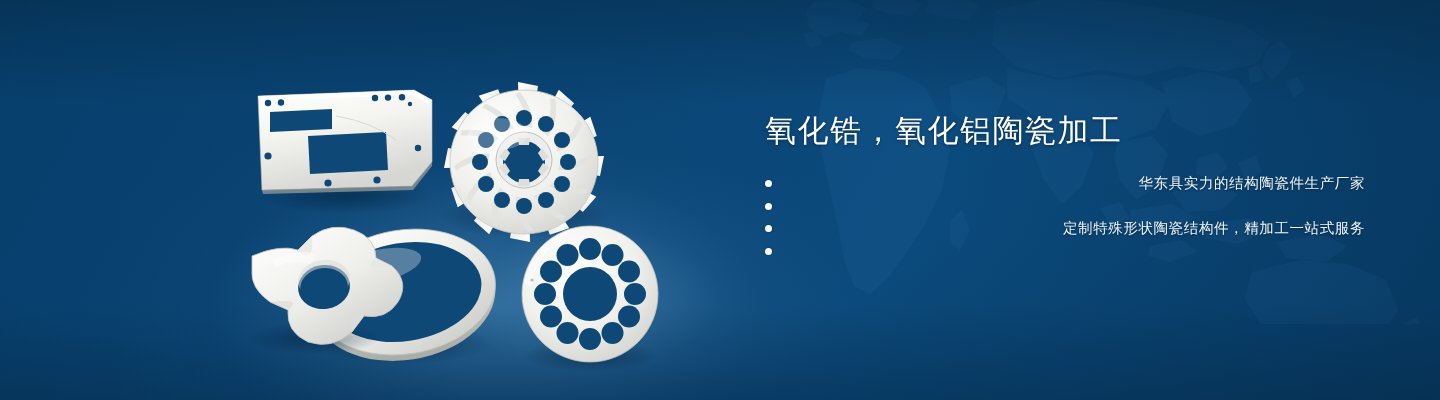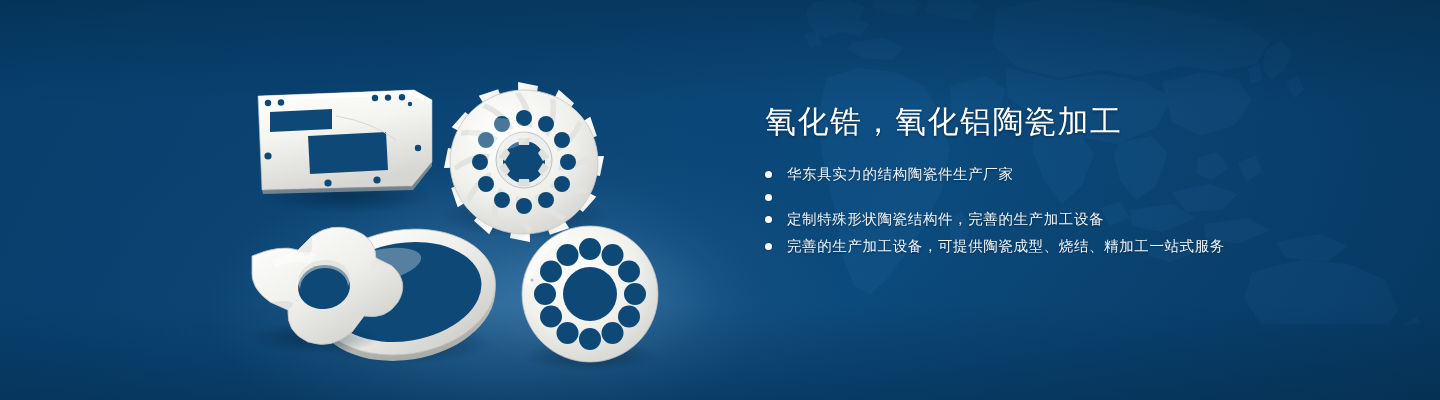--- a/index.html
+++ b/index.html
@@ -81,21 +81,21 @@
     top: 44px;
     width: 500px;
     height: 340px;
   }
   .parts svg { display: block; }
 
   
   .copy {
     position: absolute;
     left: 765px;
-    top: 103px;
+    top: 112px;
     width: 600px;
   }
   .headline {
     margin: 0;
     font-size: 31px;
     font-weight: 400;
     letter-spacing: 1.5px;
     color: #ffffff;
     line-height: 1.22;
     text-shadow: 0 1px 3px rgba(0,0,0,0.40);
@@ -104,20 +104,21 @@
   .bullets {
     list-style: none;
     margin: 26px 0 0 0;
     padding: 0;
   }
   .bullet {
     display: flex;
     align-items: center;
     margin-bottom: 11px;
     white-space: nowrap;
+    justify-content: space-between;
   }
   .bullet-dot {
     flex: 0 0 auto;
     width: 7px;
     height: 7px;
     border-radius: 50%;
     background: #ffffff;
     margin-right: 15px;
     box-shadow: 0 0 2px rgba(0,0,0,0.35);
   }
@@ -422,22 +423,21 @@
     <ul class="bullets">
       <li class="bullet">
         <span class="bullet-dot"></span>
         <span class="bullet-text">华东具实力的结构陶瓷件生产厂家</span>
       </li>
       <li class="bullet">
         <span class="bullet-dot"></span>
       </li>
       <li class="bullet">
         <span class="bullet-dot"></span>
-        <span class="bullet-text">定制特殊形状陶瓷结构件，完善的生产加工设备</span>
+        <span class="bullet-text">定制特殊形状陶瓷结构件，精加工一站式服务</span>
       </li>
       <li class="bullet">
         <span class="bullet-dot"></span>
-        <span class="bullet-text">完善的生产加工设备，可提供陶瓷成型、烧结、精加工一站式服务</span>
       </li>
     </ul>
   </div>
 
 </div>
 
 </body></html>

